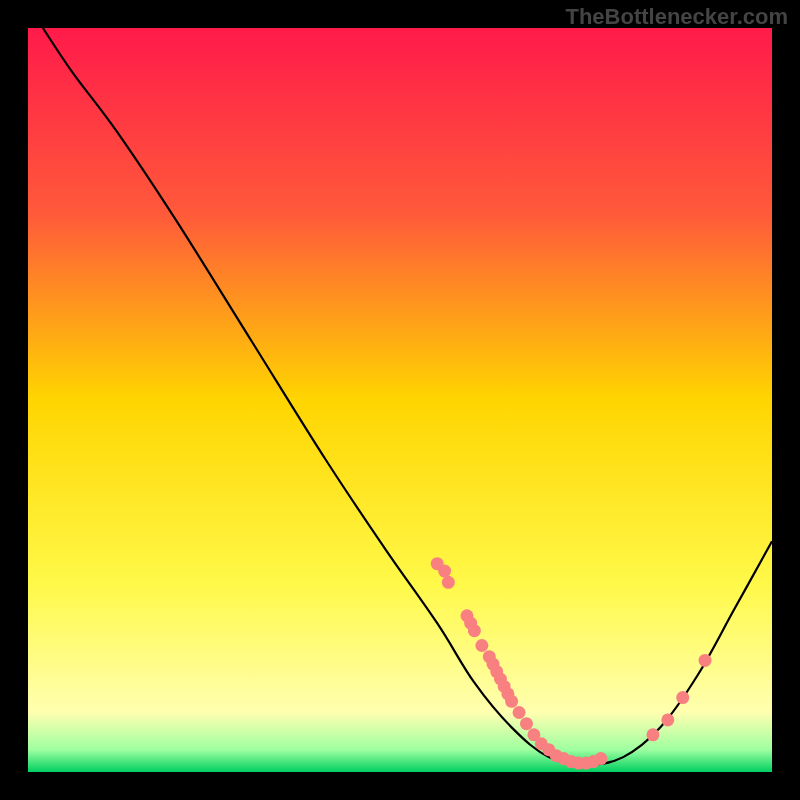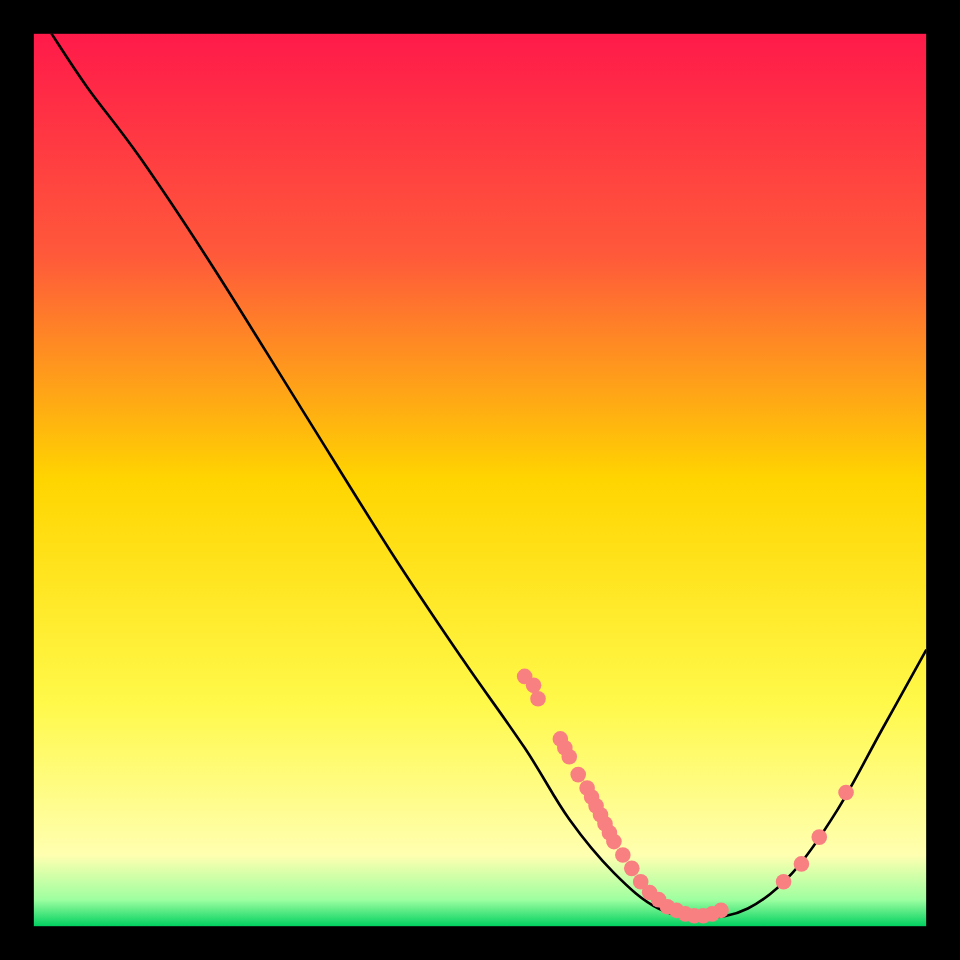--- a/index.html
+++ b/index.html
@@ -30,20 +30,21 @@
   left: 28px;
   top: 28px;
   width: 744px;
   height: 744px;
 }
 </style>
 </head>
 <body>
 
 <div class="container">
+  <div class="watermark">TheBottlenecker.com</div>
   <svg class="plot" viewBox="0 0 744 744" preserveAspectRatio="none">
     <defs>
       <linearGradient id="bg-grad" x1="0" y1="0" x2="0" y2="1">
           <stop offset="0%" stop-color="#ff1a4a"></stop>
           <stop offset="25%" stop-color="#ff5a3a"></stop>
           <stop offset="50%" stop-color="#ffd500"></stop>
           <stop offset="75%" stop-color="#fff94a"></stop>
           <stop offset="92%" stop-color="#ffffb0"></stop>
           <stop offset="97%" stop-color="#9effa0"></stop>
           <stop offset="100%" stop-color="#00d060"></stop>

